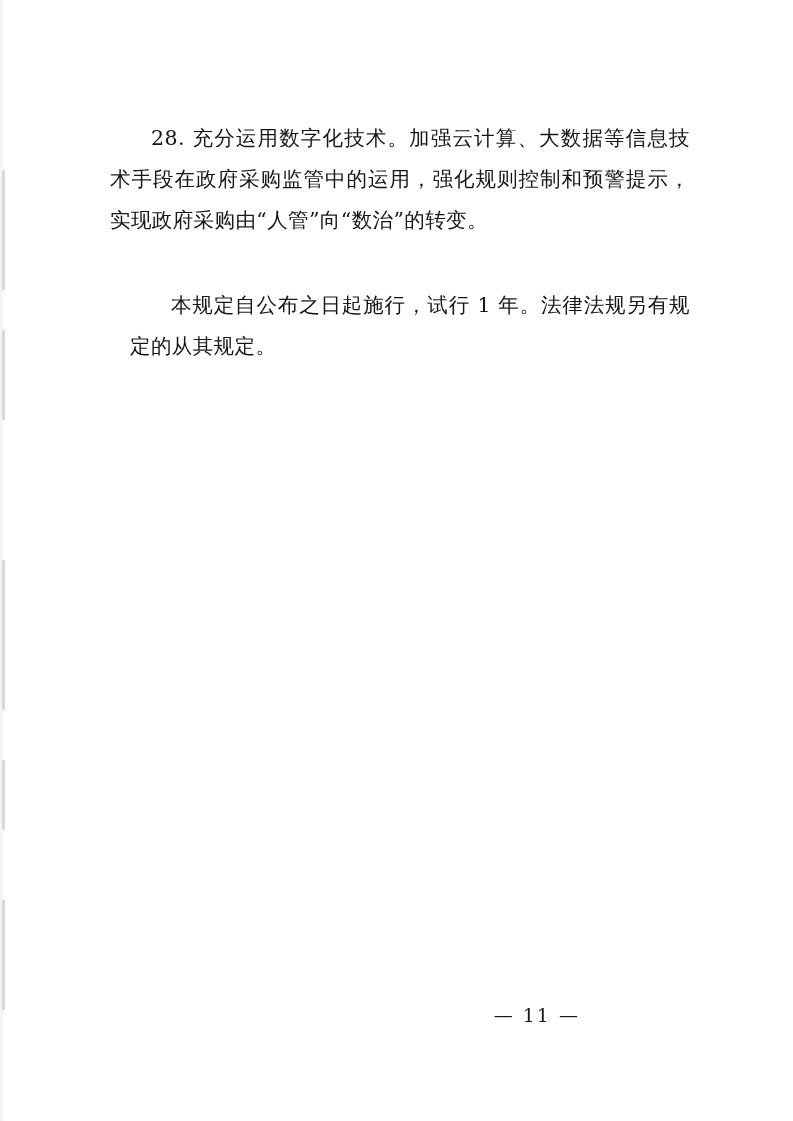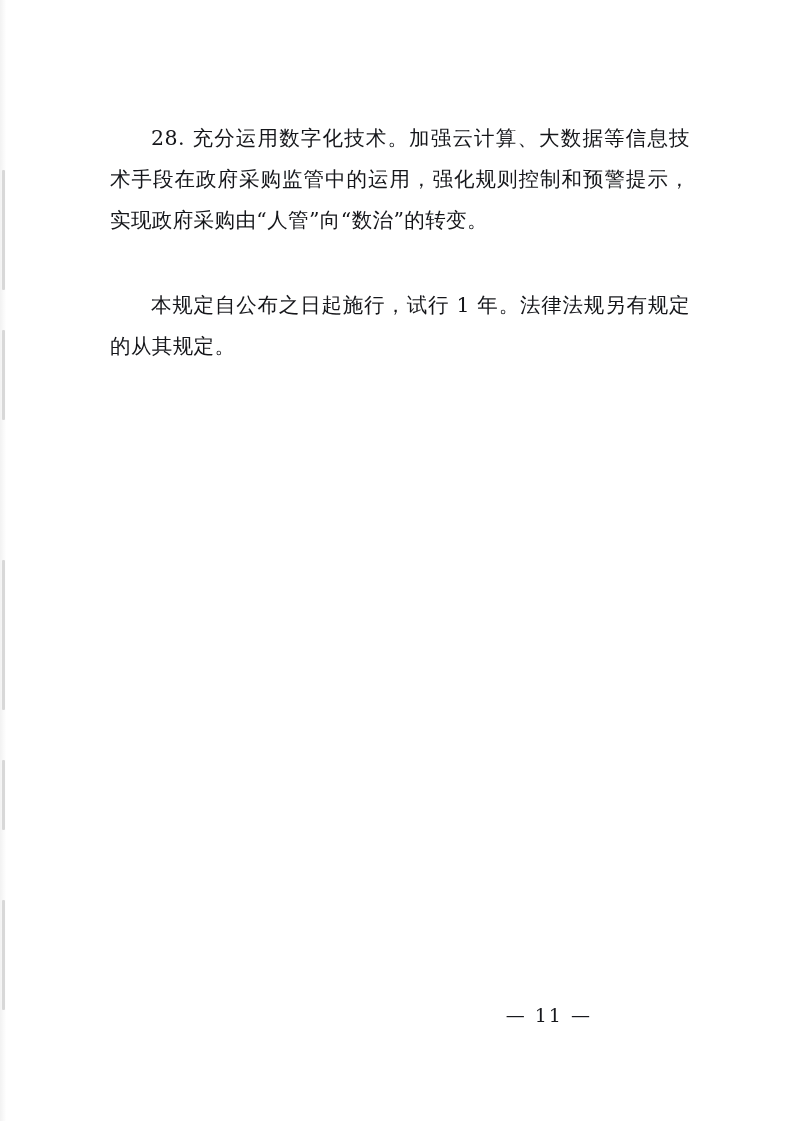--- a/index.html
+++ b/index.html
@@ -59,25 +59,26 @@
     color: #15161a;
     text-align: justify;
     text-justify: inter-ideograph;
     letter-spacing: 0.4px;
     margin: 0 0 2px 0;
     text-indent: 41px;
   }
 
   .para.spaced-before {
     margin-top: 44px;
+    margin-left: 20px;
   }
 
   .page-number {
     position: absolute;
-    right: 96px;
+    right: 108px;
     bottom: 95px;
     font-size: 19px;
     color: #17181c;
     letter-spacing: 2px;
     font-family: "DejaVu Serif", "Liberation Serif", serif;
   }
 </style>
 </head>
 <body>
 

